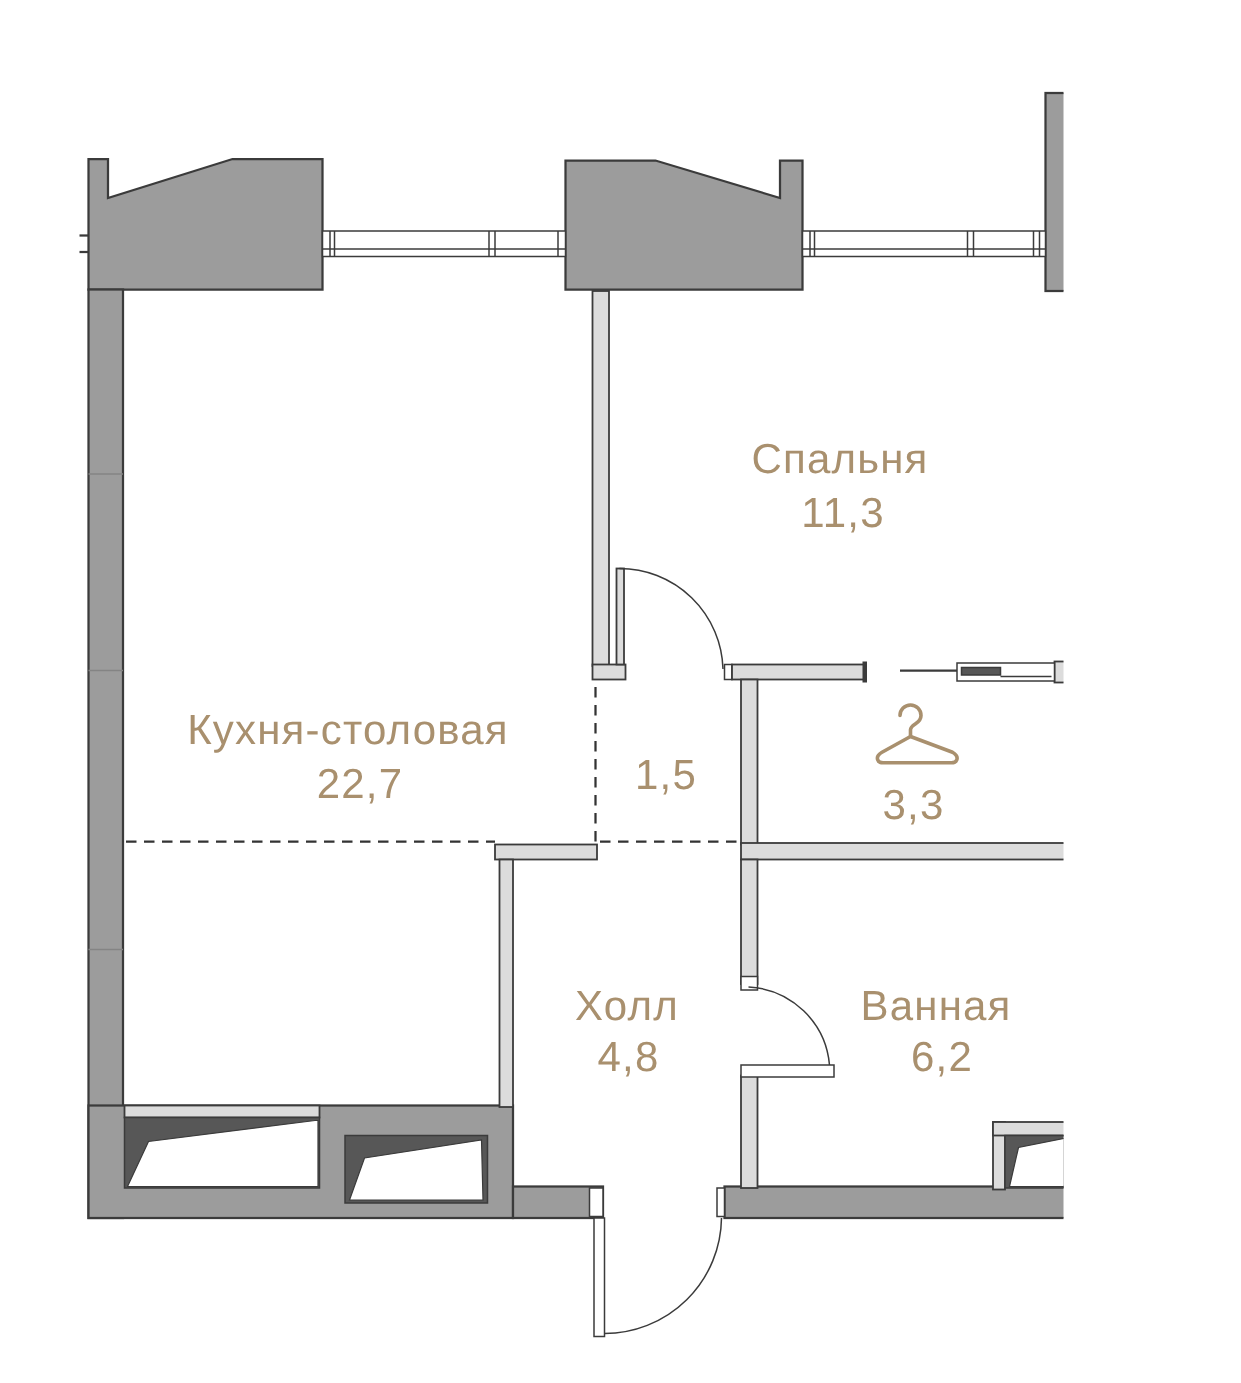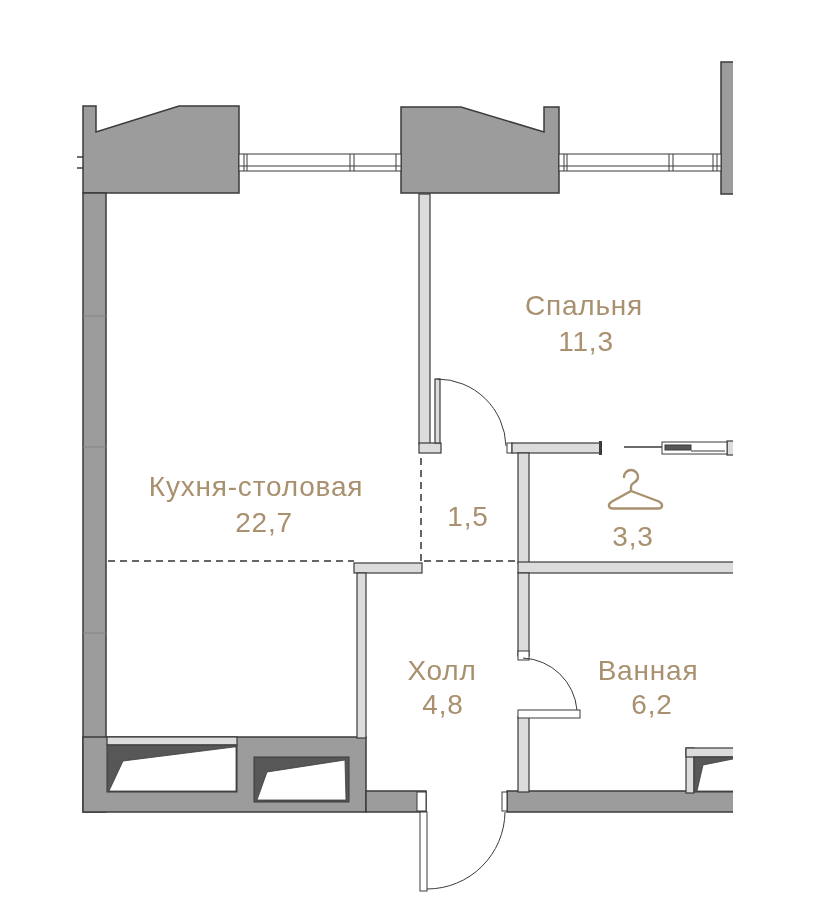--- a/index.html
+++ b/index.html
@@ -1,16 +1,16 @@
 <!DOCTYPE html>
 <html><head>
 <meta charset="utf-8">
 <style>
   html,body{margin:0;padding:0;background:#ffffff;}
-  .stage{position:relative;width:709px;height:922px;background:#ffffff;overflow:hidden;margin-left:24px;}
+  .stage{position:relative;width:709px;height:922px;background:#ffffff;overflow:hidden;}
   svg{display:block;}
   .wall   {fill:#9c9c9c;stroke:#3b3b3b;stroke-width:1.5;}
   .lwall  {fill:#dcdcdc;stroke:#3b3b3b;stroke-width:1.2;}
   .shadow {fill:#575757;stroke:#3b3b3b;stroke-width:1;}
   .glass  {fill:#ffffff;stroke:#3b3b3b;stroke-width:0.8;}
   .jamb   {fill:#ffffff;stroke:#3b3b3b;stroke-width:1;}
   .line   {stroke:#3b3b3b;stroke-width:1.5;fill:none;}
   .thin   {stroke:#3b3b3b;stroke-width:1;fill:none;}
   .dash   {stroke:#333333;stroke-width:1.5;fill:none;stroke-dasharray:7 5;}
   .seam   {stroke:#848484;stroke-width:1;}

